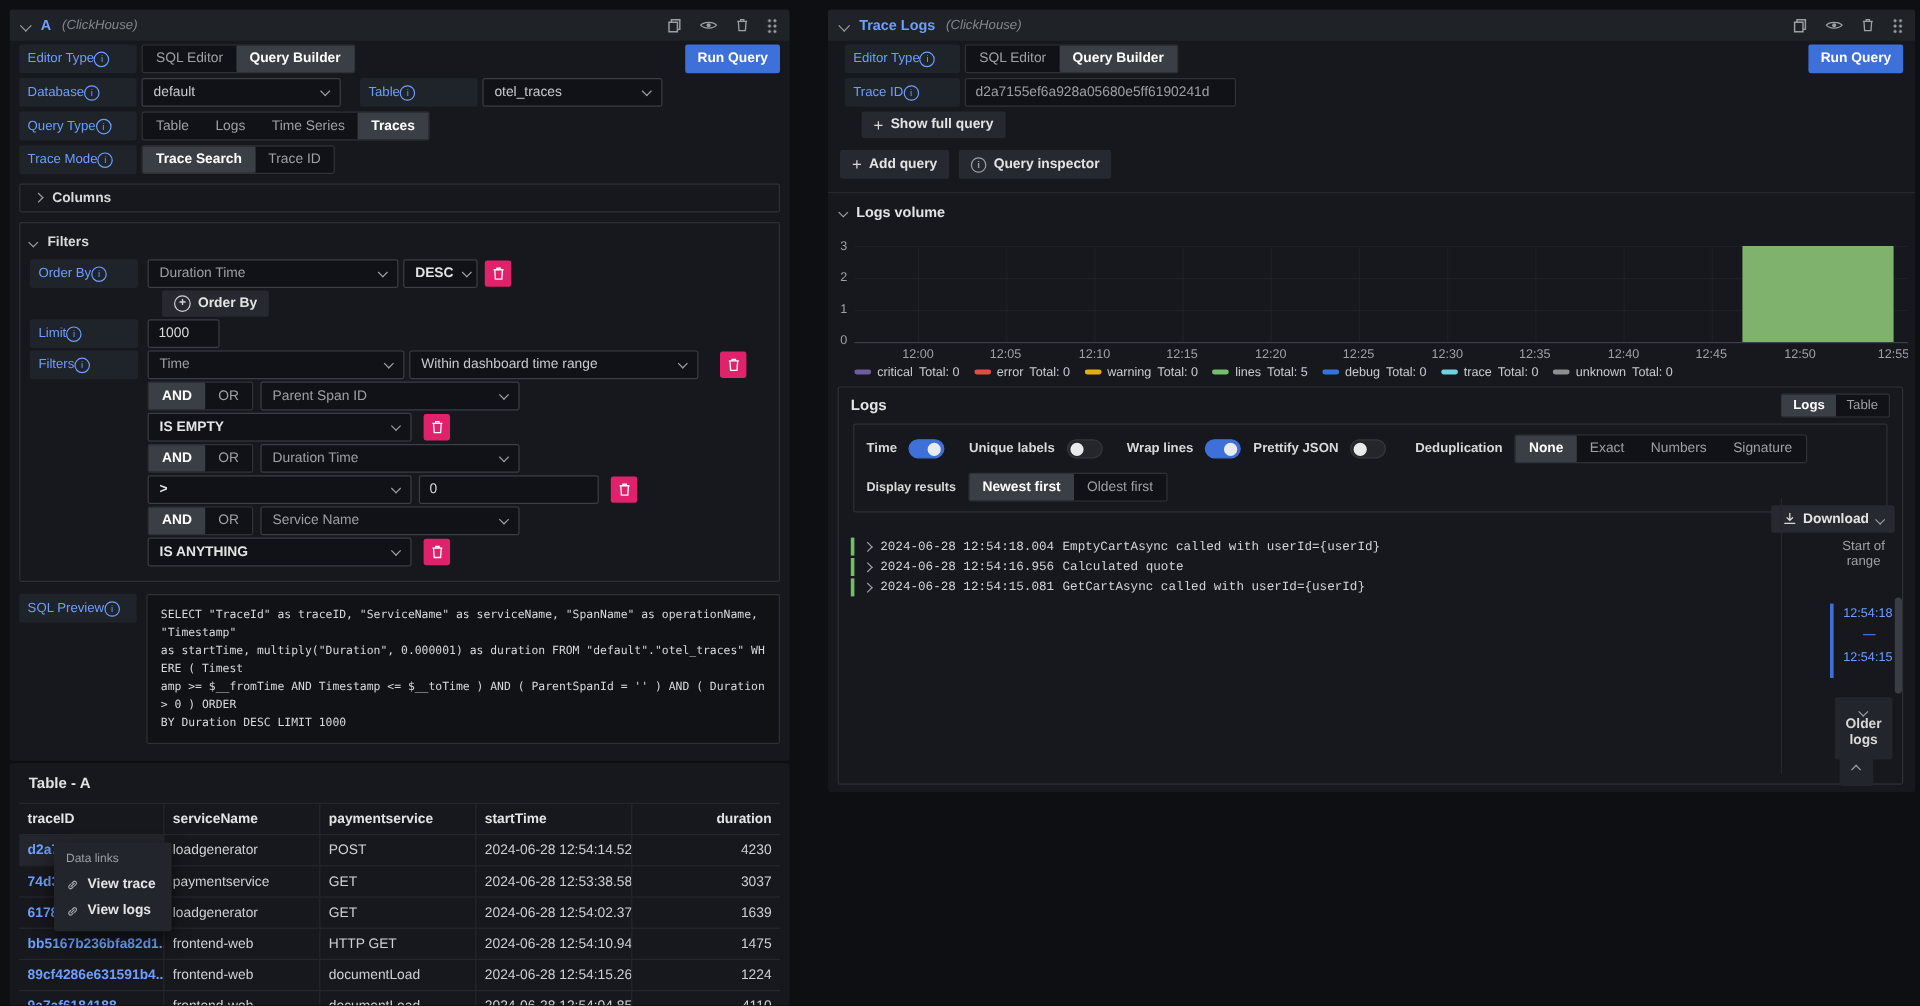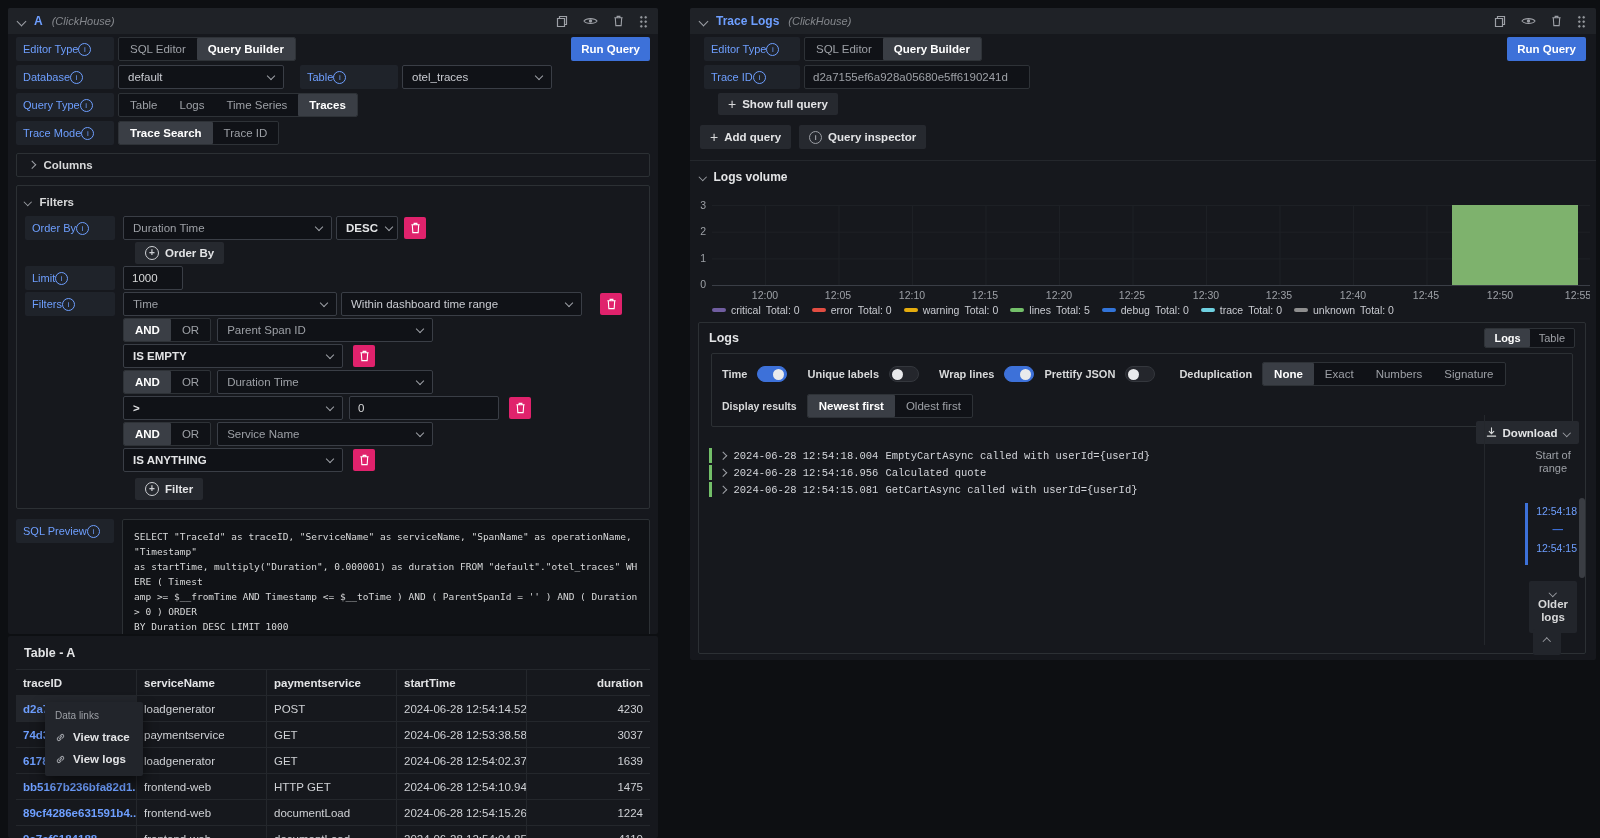--- a/index.html
+++ b/index.html
@@ -271,26 +271,20 @@
         <div class="select" style="width:220px;font-weight:700;color:#e3e4e6">
           <span>IS ANYTHING</span>
             <span class="caret"></span>
         </div>
         <span class="trash-btn" style="margin-left:10px">
           <svg width="11" height="12" viewBox="0 0 12 13">
               <path d="M1.5 3h9M4.5 3V1.5h3V3M2.5 3l.6 8.5h5.8L9.5 3" stroke="#fff" fill="none" stroke-width="1.2"></path>
             </svg>
         </span>
       </div>
-      <div class="row" style="margin-left:110px;margin-top:6px;margin-bottom:0">
-        <button class="btn" style="height:22px">
-          <span class="plus-circle"></span>
-          <span>Filter</span>
-        </button>
-      </div>
     </div>
 
     <div style="display:flex;align-items:flex-start;margin-top:10px">
       <div class="chip" style="width:98px">
         <span>SQL Preview</span>
           <span class="info-i"></span>
       </div>
       <div class="codebox" style="margin-left:8px;flex:1">SELECT "TraceId" as traceID, "ServiceName" as serviceName, "SpanName" as operationName, "Timestamp"
 as startTime, multiply("Duration", 0.000001) as duration FROM "default"."otel_traces" WHERE ( Timest
 amp &gt;= $__fromTime AND Timestamp &lt;= $__toTime ) AND ( ParentSpanId = '' ) AND ( Duration &gt; 0 ) ORDER

